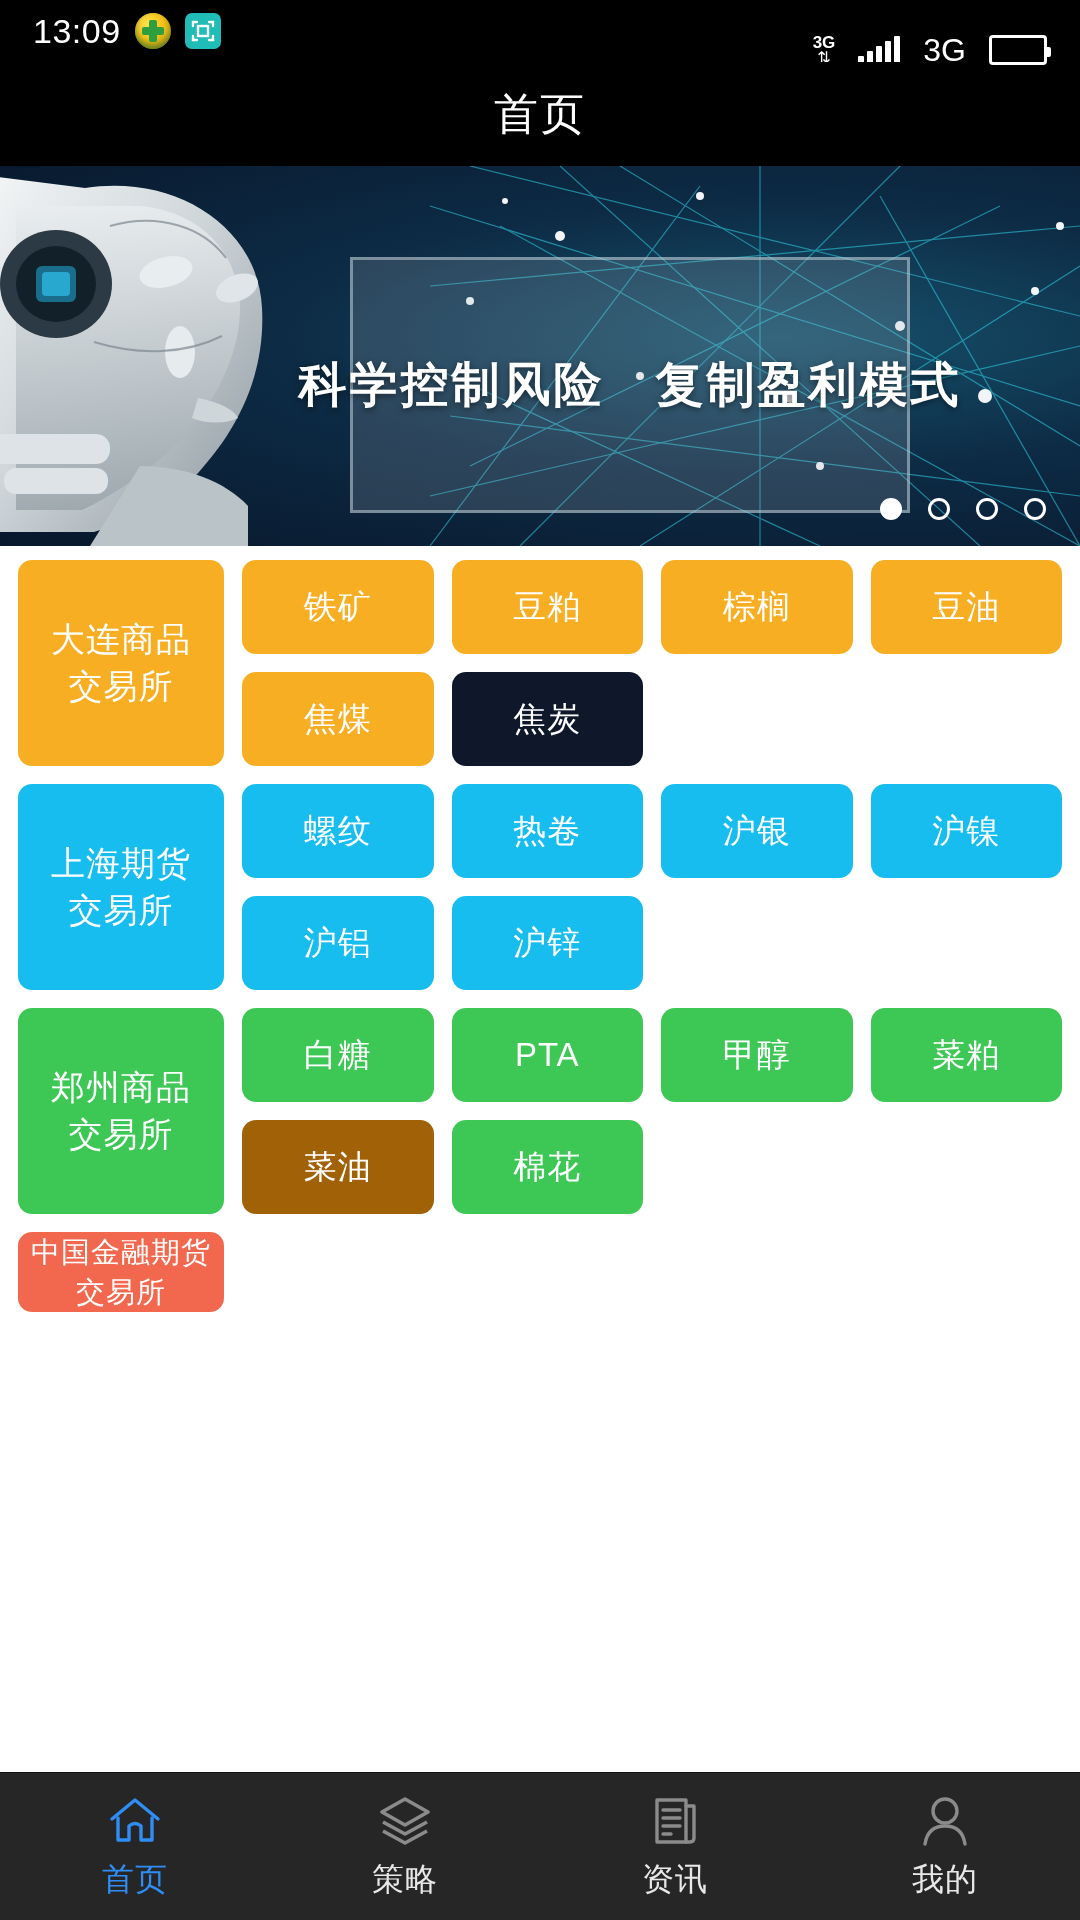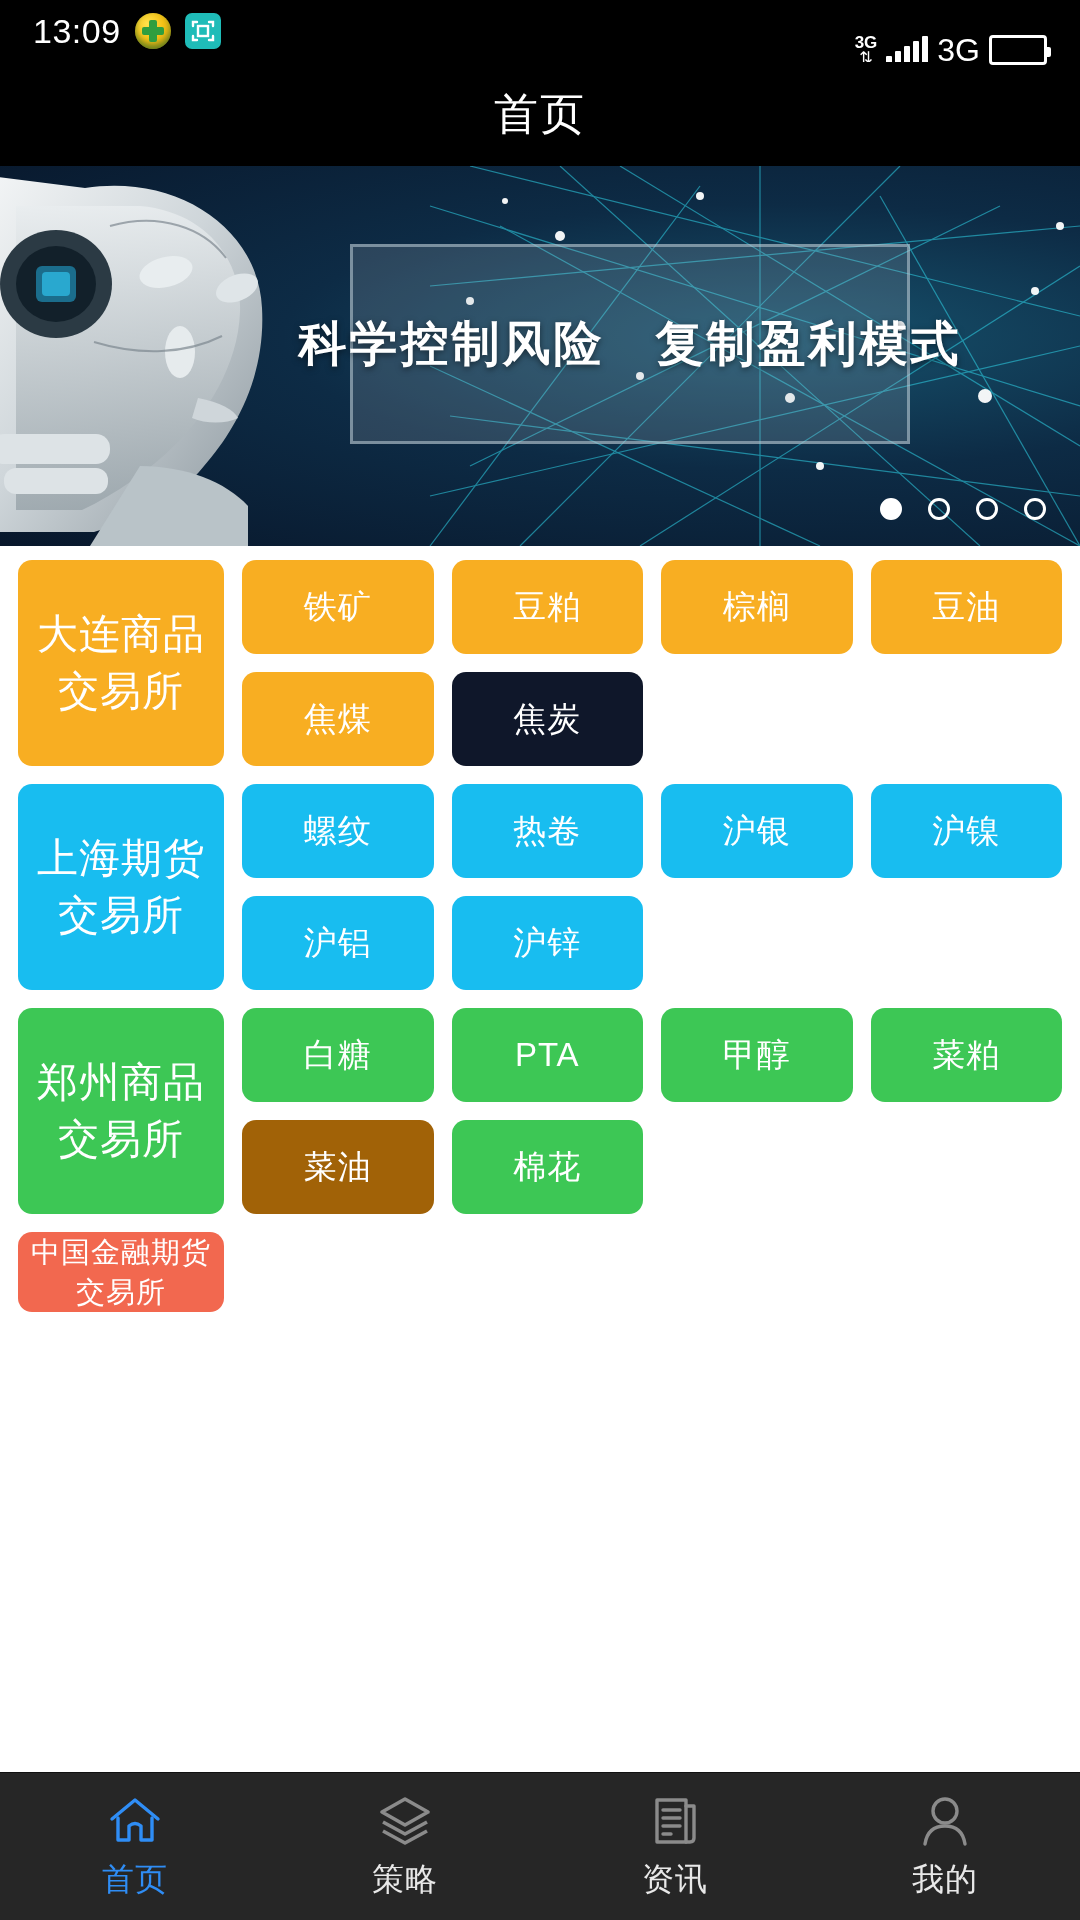--- a/index.html
+++ b/index.html
@@ -28,21 +28,21 @@
   .ic-plus::before, .ic-plus::after {
     content: ""; position: absolute; background: #2f9e3f; border-radius: 2px;
   }
   .ic-plus::before { left: 50%; top: 7px; width: 8px; height: 22px; transform: translateX(-50%); }
   .ic-plus::after { top: 50%; left: 7px; height: 8px; width: 22px; transform: translateY(-50%); }
   .ic-scan {
     width: 36px; height: 36px; border-radius: 7px; background: #1fbcb8;
     position: relative;
   }
   .ic-scan svg { position: absolute; inset: 0; }
-  .sb-right { margin-left: auto; display: flex; align-items: center; gap: 9px; margin-top: 38px; }
+  .sb-right { margin-left: auto; display: flex; align-items: center; gap: 23px; margin-top: 38px; }
   .sig-3g-small { display: flex; flex-direction: column; align-items: center; line-height: 1; }
   .sig-3g-small .lbl { font-size: 17px; font-weight: 700; }
   .sig-3g-small .arrows { font-size: 16px; margin-top: -1px; }
   .bars { display: flex; align-items: flex-end; gap: 3px; height: 30px; }
   .bars i { display: block; width: 6px; background: #fff; border-radius: 1px; }
   .bars i:nth-child(1){height:9px}.bars i:nth-child(2){height:14px}
   .bars i:nth-child(3){height:19px}.bars i:nth-child(4){height:24px}.bars i:nth-child(5){height:29px}
   .net-label { font-size: 32px; font-weight: 400; }
   .battery { width: 58px; height: 30px; border: 3px solid #fff; border-radius: 4px; position: relative; padding: 3px; }
   .battery::after { content:""; position:absolute; right:-7px; top:9px; width:5px; height:10px; background:#fff; border-radius:0 2px 2px 0; }
@@ -59,21 +59,21 @@
   .banner {
     flex: 0 0 380px; position: relative; overflow: hidden;
     background:
       radial-gradient(ellipse at 72% 45%, #17536e 0%, #0d2b45 45%, #08172b 100%);
   }
   .banner svg.net { position: absolute; inset: 0; width: 100%; height: 100%; }
   .robot {
     position: absolute; left: -10px; top: 0; width: 430px; height: 380px;
   }
   .banner-caption {
-    position: absolute; left: 350px; top: 78px; width: 560px; height: 200px;
+    position: absolute; left: 350px; top: 91px; width: 560px; height: 256px;
     border: 3px solid rgba(190,205,215,.55);
     background: rgba(170,180,190,.20);
     display: flex; align-items: center; justify-content: center;
   }
   .banner-caption .txt {
     color: #fff; font-size: 48px; font-weight: 700; letter-spacing: 3px;
     white-space: nowrap; text-shadow: 0 2px 6px rgba(0,0,0,.5);
   }
   .dots { position: absolute; right: 34px; bottom: 26px; display: flex; gap: 26px; align-items: center; }
   .dots span {
@@ -81,21 +81,21 @@
     border: 3px solid #fff; background: transparent; display: block;
   }
   .dots span.active { background: #fff; }
 
   
   .grid-wrap { flex: 1 1 auto; background: #fff; padding: 14px 18px 0 18px; overflow: hidden; }
   .exch-row { display: flex; gap: 18px; margin-bottom: 18px; }
   .exch-head {
     flex: 0 0 206px; border-radius: 14px; color: #fff;
     display: flex; align-items: center; justify-content: center; text-align: center;
-    font-size: 41px; line-height: 1.38; letter-spacing: 1px; padding: 0 6px;
+    font-size: 34px; line-height: 1.38; letter-spacing: 1px; padding: 0 6px;
   }
   .exch-items { flex: 1 1 auto; display: grid; grid-template-columns: repeat(4, 1fr); gap: 18px; }
   .chip {
     border-radius: 14px; color: #fff; height: 94px;
     display: flex; align-items: center; justify-content: center;
     font-size: 33px; letter-spacing: 1px;
   }
   .chip.empty { background: transparent; }
 
   

